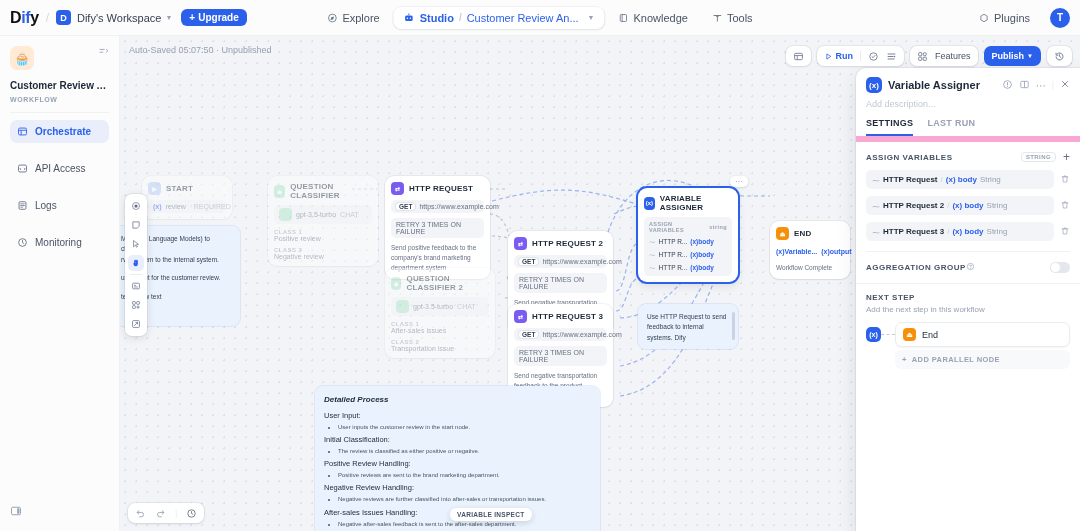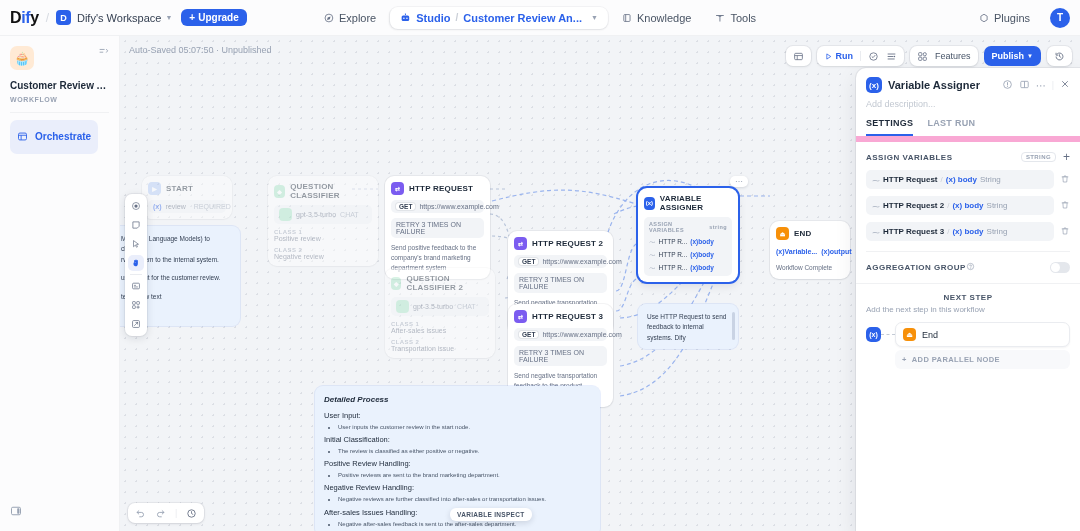--- a/index.html
+++ b/index.html
@@ -44,21 +44,21 @@
   }
   .nav-item {
     display: flex; align-items: center; gap: 5px;
     font-size: 11px; color: #495464; font-weight: 500;
     padding: 5px 10px; border-radius: 8px;
   }
   .nav-item.active {
     background: #fff; color: #2b61ea; font-weight: 600;
     box-shadow: 0 1px 2px rgba(16,24,40,.08), 0 0 0 1px rgba(16,24,40,.04);
   }
-  .nav-sub { color: #2b61ea; font-weight: 700; font-size: 11px; }
+  .nav-sub { color: #2b61ea; font-weight: 400; font-size: 11px; }
   .nav-sep { color: #c9ced6; font-size: 10px; }
   .top-right {
     position: absolute; right: 10px; display: flex; align-items: center; gap: 10px;
   }
   .avatar-top {
     width: 20px; height: 20px; border-radius: 50%; background: #2b61ea;
     color: #fff; font-size: 10px; font-weight: 600;
     display: flex; align-items: center; justify-content: center;
   }
   .ico { display: inline-flex; align-items: center; justify-content: center; }
@@ -73,21 +73,21 @@
   .app-icon {
     width: 24px; height: 24px; border-radius: 7px; background: #ffead5;
     display: flex; align-items: center; justify-content: center; font-size: 13px;
   }
   .app-title {
     margin-top: 10px; font-size: 10px; font-weight: 700; color: #1d2939;
     line-height: 1.25; white-space: nowrap; overflow: hidden; text-overflow: ellipsis;
   }
   .app-kind { margin-top: 3px; font-size: 7px; color: #98a2b3; letter-spacing: .6px; font-weight: 600;}
   .divider { height: 1px; background: #f0f1f3; margin: 9px 0 7px 0; }
-  .nav-list { display: flex; flex-direction: row; gap: 14px; }
+  .nav-list { display: flex; flex-direction: column; gap: 14px; }
   .side-item {
     display: flex; align-items: center; gap: 7px;
     font-size: 10px; color: #495464; padding: 6px 7px; border-radius: 7px;
   }
   .side-item.active { background: #eaeefb; color: #2b61ea; font-weight: 600; }
   .sidebar-bottom { position: absolute; left: 10px; bottom: 10px; }
 
   
   .canvas {
     position: absolute; left: 120px; top: 36px; width: 960px; height: 495px;
@@ -229,21 +229,21 @@
     white-space:nowrap; overflow:hidden;
   }
   .var-pill b { color:#1d2939; font-weight:700; }
   .var-pill .vx { color:#2b61ea; font-weight:700; }
   .trash { font-size:9px; color:#98a2b3; }
   .hr { height:1px; background:#f0f1f3; margin: 10px 0 0 0; }
   .agg { display:flex; align-items:center; justify-content:space-between; padding: 10px 10px 0 10px;}
   .agg-l { display:flex; align-items:center; font-size:8px; font-weight:700; letter-spacing:.5px; color:#475467;}
   .toggle { width:20px; height:11px; border-radius:6px; background:#e4e7ec; position:relative; }
   .toggle i { position:absolute; left:1px; top:1px; width:9px; height:9px; border-radius:50%; background:#fff; }
-  .next-title { font-size:8px; font-weight:700; letter-spacing:.5px; color:#475467;text-align:center; }
+  .next-title { font-size:8px; font-weight:700; letter-spacing:.5px; color:#475467; }
   .next-sub { font-size:8px; color:#98a2b3; margin-top:3px; }
   .next-row { display:flex; align-items:center; gap:0; margin-top:8px; }
   .nd-ico { width:15px; height:15px; border-radius:5px; background:#2b61ea; color:#fff;
             font-size:7px; font-weight:700; display:flex; align-items:center; justify-content:center;}
   .dash { width:14px; border-top:1px dashed #c4cbd6; }
   .next-card {
     flex:1; border:1px solid #eaecf0; border-radius:7px; background:#fff;
     padding:5px 7px; display:flex; align-items:center; gap:6px;
     box-shadow:0 1px 2px rgba(16,24,40,.05);
   }

